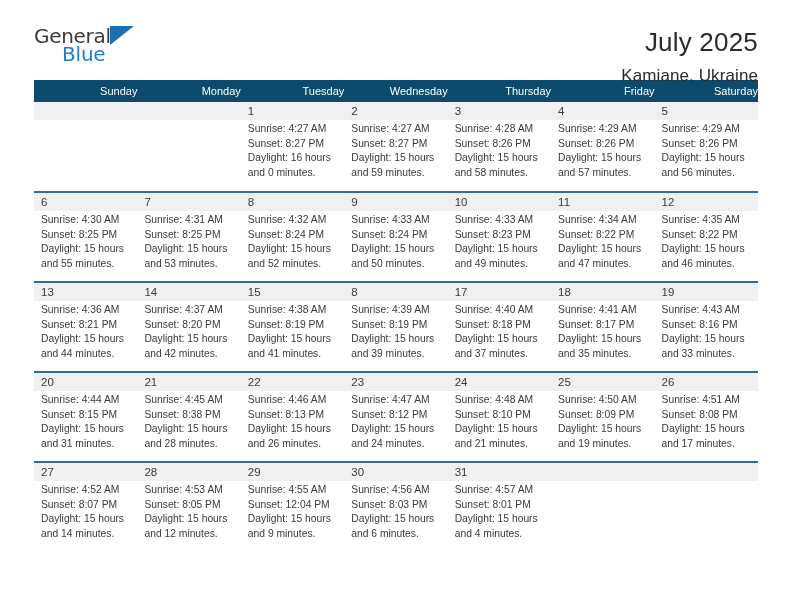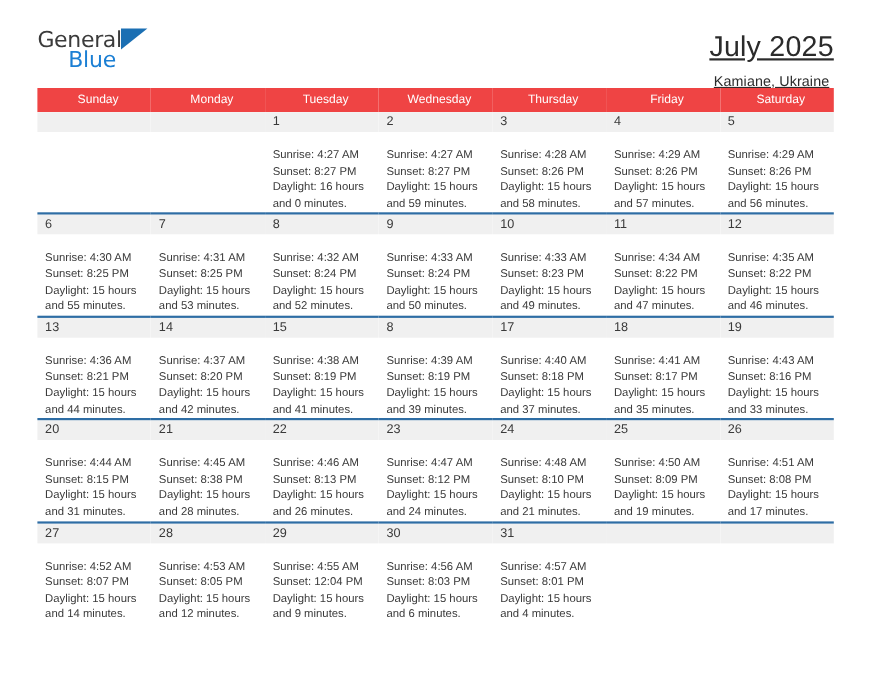--- a/index.html
+++ b/index.html
@@ -64,51 +64,50 @@
   }
   .logo-blue {
     font-size: 20px;
     letter-spacing: -0.2px;
     color: #1b7fd4;
     font-family: "DejaVu Sans", sans-serif;
   }
 
   
   .titleblock {
-    text-align: center;
+    text-align: right;
     padding-top: 2px;
-    text-decoration: underline;
   }
   .cal-title {
     font-size: 26px;
     color: #2b2b2b;
     font-weight: normal;
     line-height: 1.1;
     letter-spacing: 0.2px;
   }
   .cal-subtitle {
-    font-size: 13px;
+    font-size: 17px;
     color: #2b2b2b;
     margin-top: 9px;
     letter-spacing: 0.1px;
   }
 
   
   .calendar {
     width: 724px;
     border-collapse: collapse;
     table-layout: fixed;
     margin-top: 6px;
   }
   .calendar th {
-    background: #ef4444;
+    background: #0c4a6e;
     color: #ffffff;
     font-size: 11px;
     font-weight: normal;
-    text-align: center;
+    text-align: right;
     padding: 5px 0 5px 7px;
     height: 19px;
     box-sizing: border-box;
   }
   .calendar td {
     vertical-align: top;
     padding: 0;
     border-top: 2px solid #2e6da4;
     background: #ffffff;
     height: 90px;
@@ -123,21 +122,21 @@
     color: #3a3a3a;
     padding: 3px 0 4px 7px;
     height: 18px;
     box-sizing: border-box;
     line-height: 13px;
   }
   .daynum.empty {
     color: transparent;
   }
   .cellbody {
-    padding: 15px 6px 0 7px;
+    padding: 2px 6px 0 7px;
     font-size: 10.3px;
     line-height: 14.6px;
     color: #3a3a3a;
   }
   .cellbody div {
     white-space: nowrap;
   }
 </style>
 </head>
 <body>

